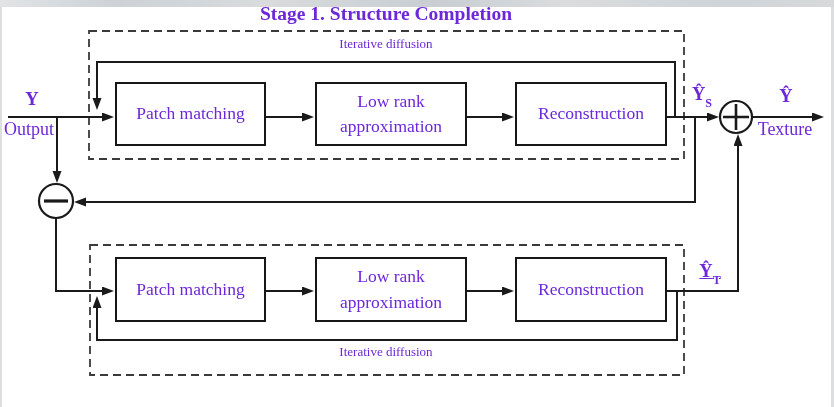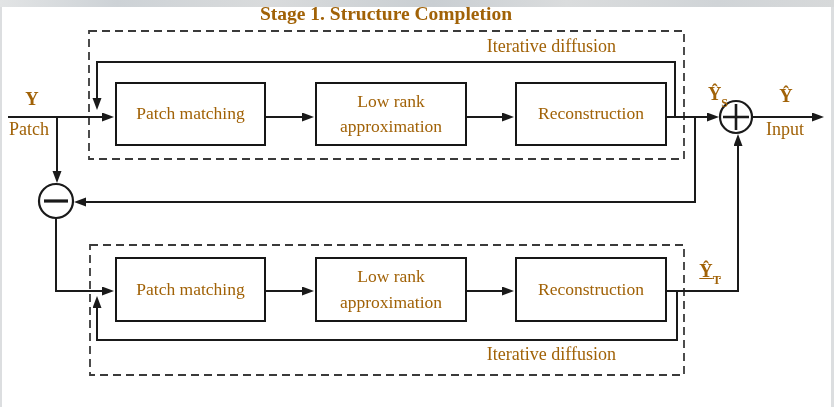--- a/index.html
+++ b/index.html
@@ -1,24 +1,24 @@
 <!DOCTYPE html>
 <html><head>
 <meta charset="utf-8">
 <style>
   html,body{margin:0;padding:0;background:#fff;}
   .canvas{
     position:relative; width:834px; height:407px; background:#ffffff;
-    font-family:"Liberation Serif","DejaVu Serif",serif; color:#a16207;
+    font-family:"Liberation Serif","DejaVu Serif",serif; color:#6d28d9;
     overflow:hidden;
   }
   .canvas svg{position:absolute;left:0;top:0;}
   .lbl{position:absolute; text-align:center; white-space:nowrap;}
   .title{font-weight:bold; font-size:19.5px;}
-  .loop{font-size:18px;text-align:right;}
+  .loop{font-size:13px;}
   .sym{font-weight:bold; font-size:18.5px;}
   .sym sub{font-size:12px; font-weight:bold; position:relative; top:2px;}
   .sig{font-size:18px;}
   .pbox{
     position:absolute; box-sizing:border-box; border:2px solid #161616;
     background:#ffffff; display:flex; align-items:center; justify-content:center;
     text-align:center; font-size:17.5px; line-height:1.45; white-space:normal;
   }
   .edge{position:absolute; background:#dcdee0;}
   .edge-bottom{
@@ -78,27 +78,27 @@
 
   <div class="pbox" style="left:115px; top:82px; width:151px; height:64px;">Patch matching</div>
   <div class="pbox" style="left:315px; top:82px; width:152px; height:64px; padding:0 14px;">Low rank approximation</div>
   <div class="pbox" style="left:515px; top:82px; width:152px; height:64px;">Reconstruction</div>
 
   <div class="pbox" style="left:115px; top:257px; width:151px; height:65px;">Patch matching</div>
   <div class="pbox" style="left:315px; top:257px; width:152px; height:65px; padding:0 14px;">Low rank approximation</div>
   <div class="pbox" style="left:515px; top:257px; width:152px; height:65px;">Reconstruction</div>
 
   <div class="lbl sym" style="left:12px; top:89px; width:40px;">Y</div>
-  <div class="lbl sig" style="left:0px; top:119px; width:58px;">Patch</div>
+  <div class="lbl sig" style="left:0px; top:119px; width:58px;">Output</div>
 
-  <div class="lbl sym" style="left:700px; top:84px; width:36px;text-align:center;"><span>Ŷ</span><sub>S</sub></div>
+  <div class="lbl sym" style="left:684px; top:84px; width:36px;text-align:center;"><span>Ŷ</span><sub>S</sub></div>
 
   <div class="lbl sym" style="left:692px; top:261px; width:36px;text-decoration:underline;"><span>Ŷ</span><sub>T</sub></div>
 
   <div class="lbl sym" style="left:768px; top:86px; width:36px;">Ŷ</div>
-  <div class="lbl sig" style="left:748px; top:119px; width:74px;">Input</div>
+  <div class="lbl sig" style="left:748px; top:119px; width:74px;">Texture</div>
 
   <div class="edge" style="left:0; top:0; width:834px; height:2px;"></div>
   <div class="edge" style="left:0; top:0; width:2px; height:407px;"></div>
   <div class="edge" style="left:831px; top:0; width:3px; height:407px;"></div>
   <div class="edge-bottom"></div>
 
 </div>
 
 </body></html>

